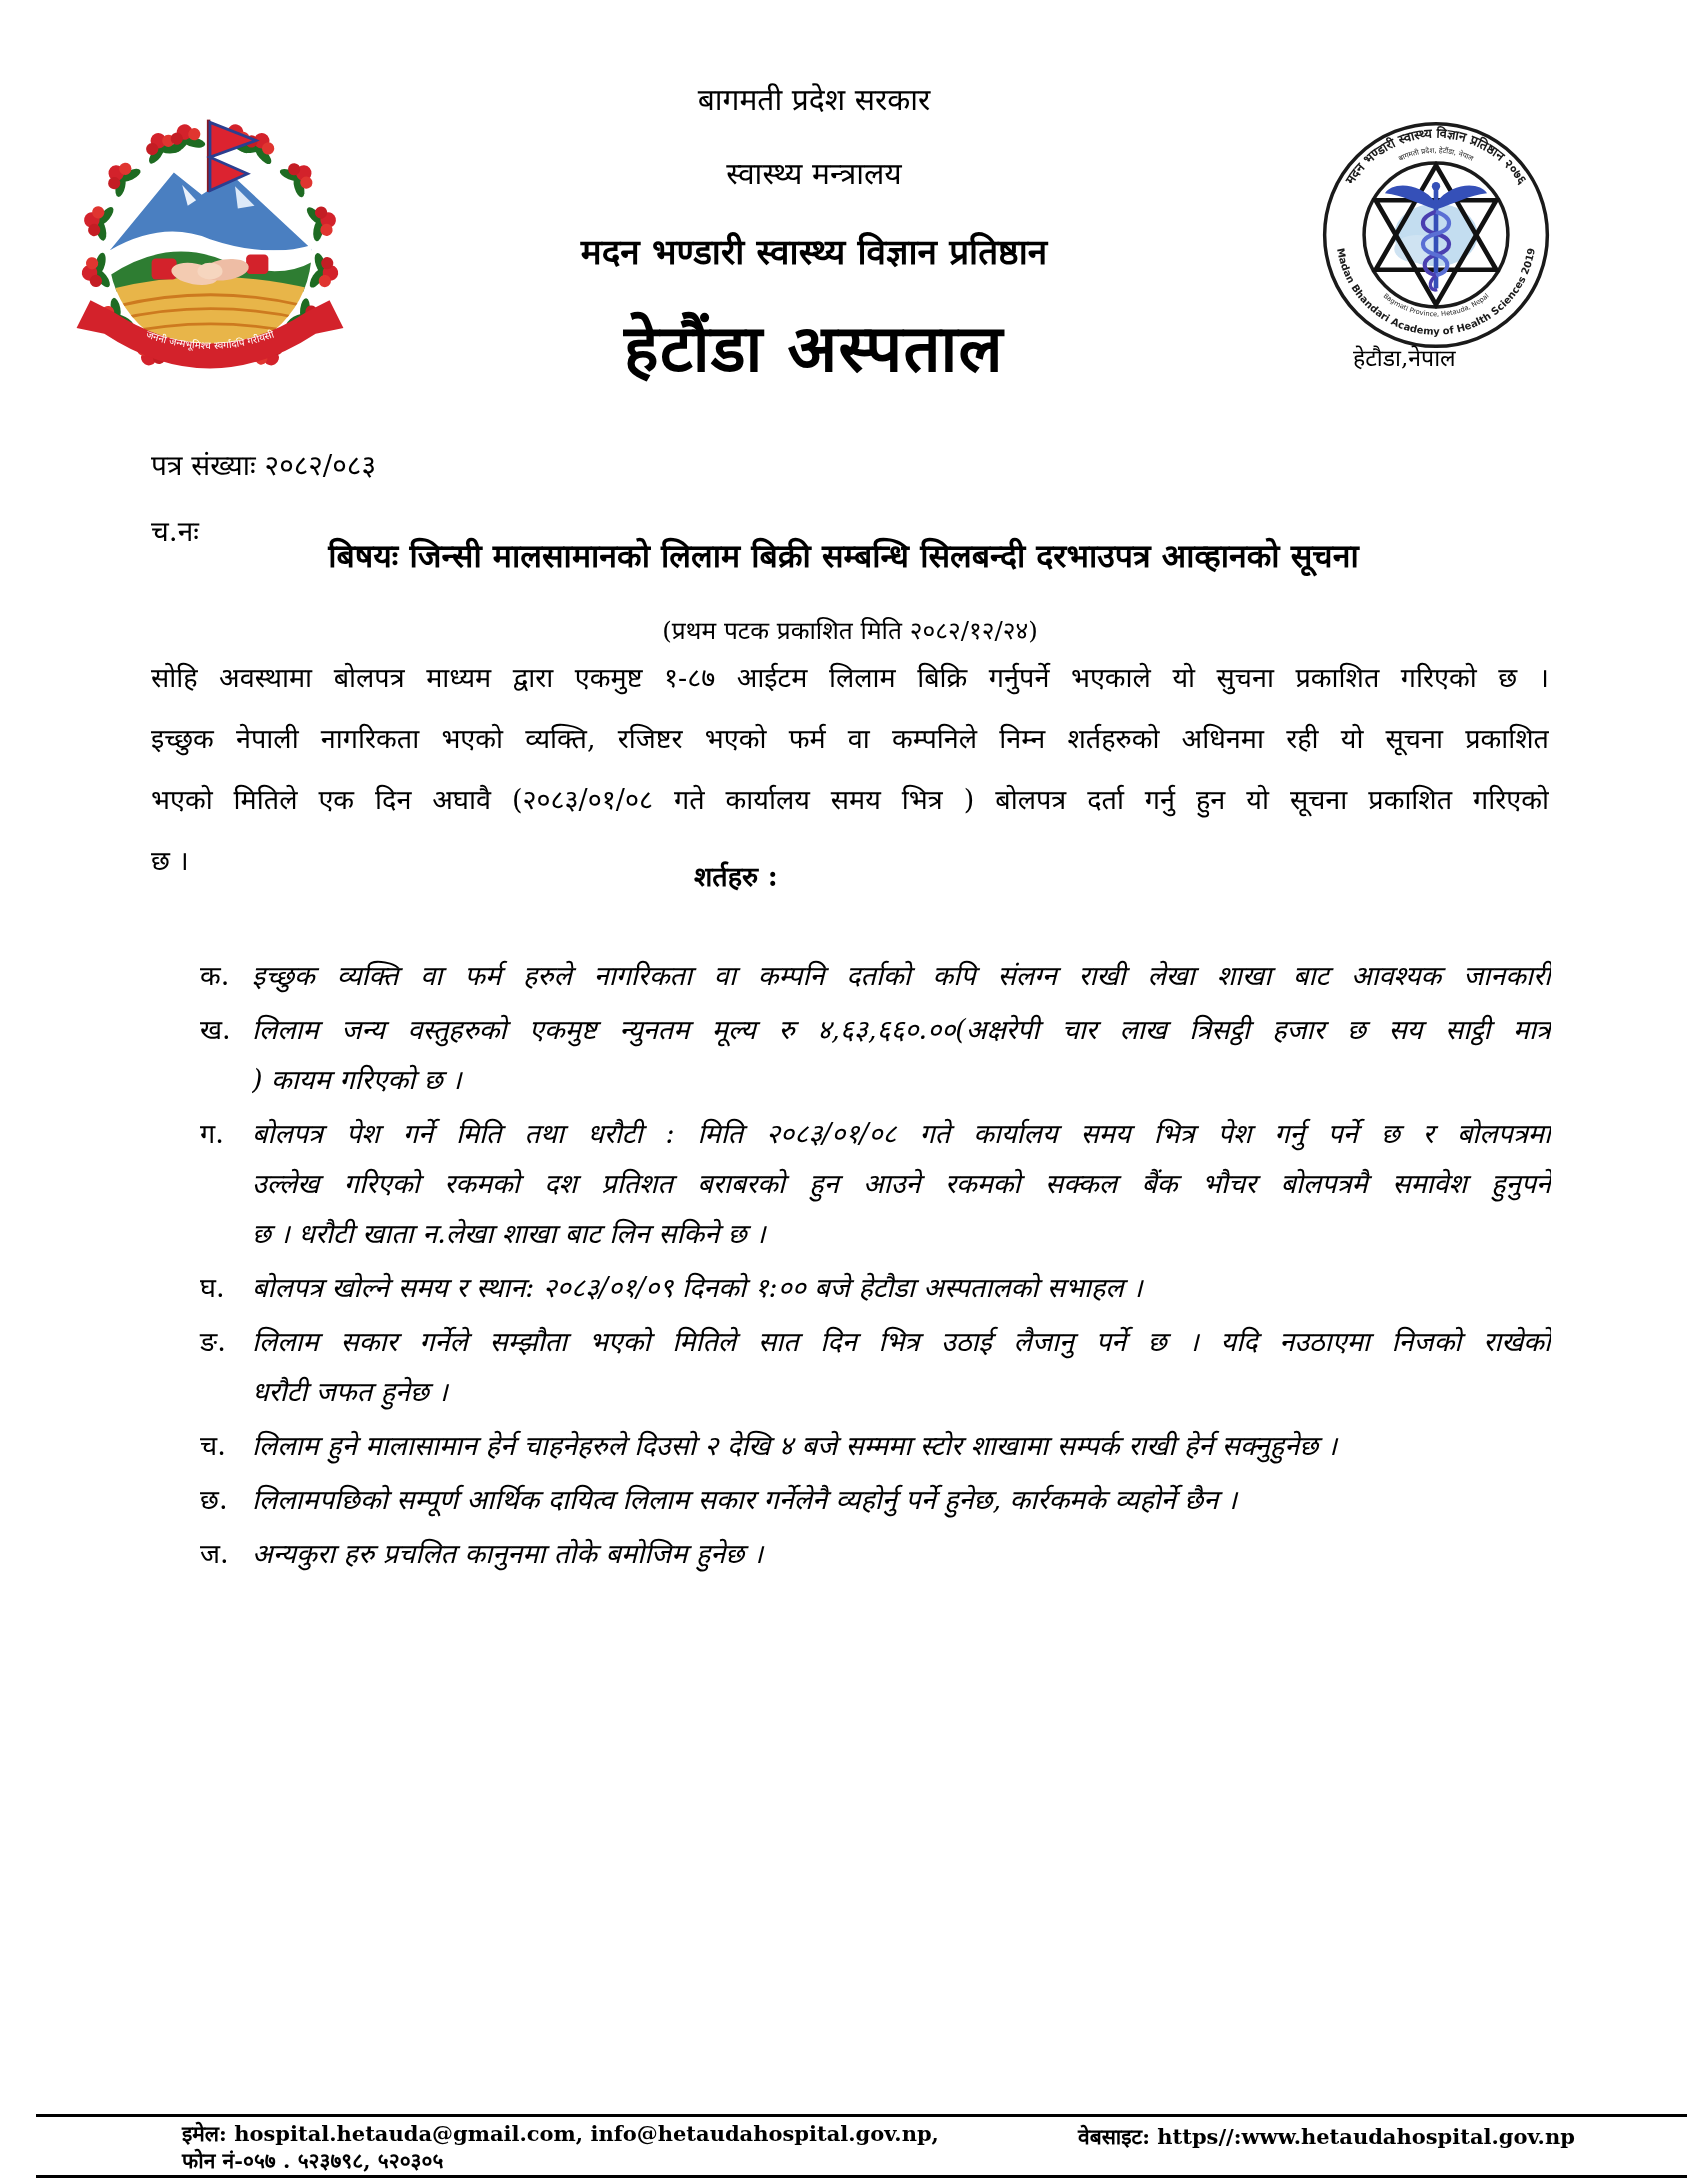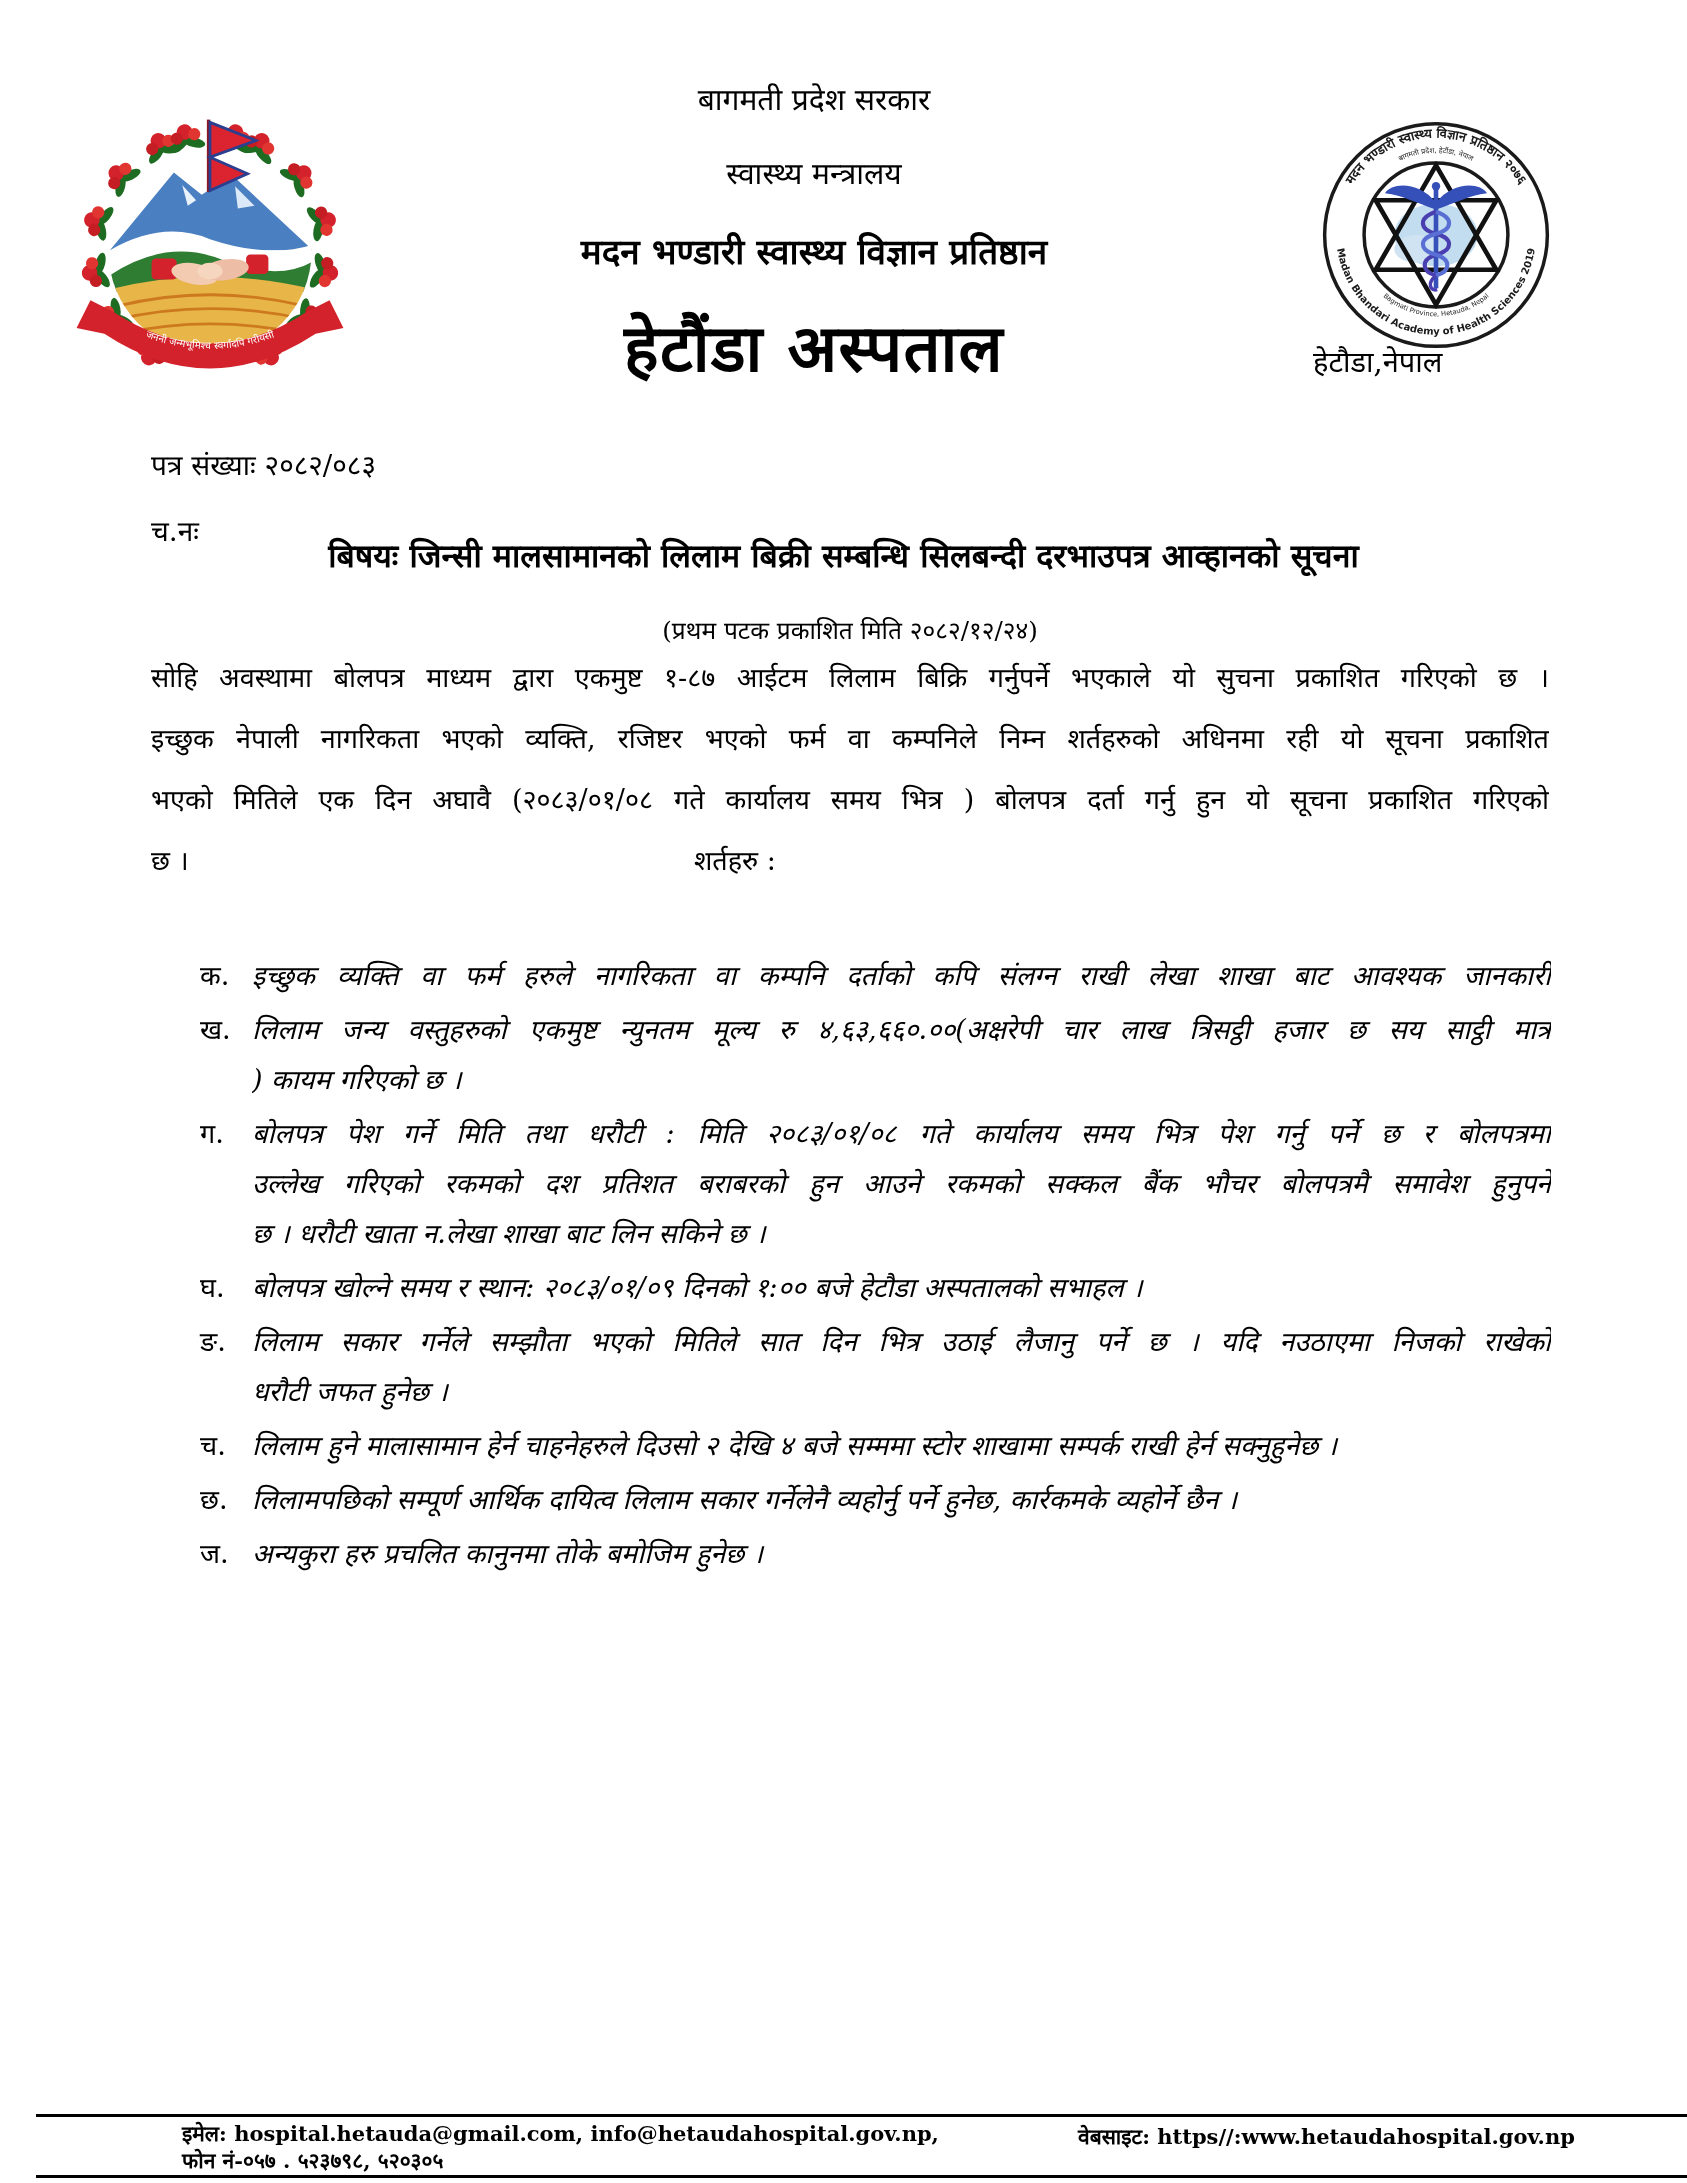--- a/index.html
+++ b/index.html
@@ -3,40 +3,40 @@
 <meta charset="utf-8">
 <style>
   html,body{margin:0;padding:0;background:#e8e8e8;}
   .page{
     position:relative;width:1687px;height:2183px;background:#ffffff;
     font-family:"DejaVu Serif","DejaVu Sans",serif;color:#000;overflow:hidden;
   }
   
   .emblem{position:absolute;left:71px;top:107px;width:278px;height:281px;}
   .seal{position:absolute;left:1320px;top:119px;width:232px;height:232px;}
-  .seal-caption{position:absolute;left:1313px;top:341px;width:265px;font-size:29px;}
+  .seal-caption{position:absolute;left:1353px;top:341px;width:265px;font-size:23px;}
   .header{position:absolute;left:318px;top:78px;width:992px;text-align:center;}
   .h1{font-size:30px;margin-bottom:33px;text-align:center;}
   .h2{font-size:30px;margin-bottom:34px;}
   .h3{font-size:35px;font-weight:bold;margin-bottom:28px;}
   .h4{font-size:65px;font-weight:bold;letter-spacing:1.3px;}
   
   .ref{position:absolute;left:151px;top:425px;font-size:28px;margin-top:20px;}
   .ref .r2{margin-top:28px;}
   
   .subject{position:absolute;top:533px;left:73px;right:73px;text-align:center;
            font-weight:bold;font-size:32px;}
   .published{position:absolute;top:613px;left:0;right:0;text-align:center;font-size:24.5px;padding-left:13px;}
   
   .intro{position:absolute;top:647px;left:151px;right:138px;font-size:27px;}
   .il{line-height:61px;height:61px;overflow:hidden;}
   .just{text-align:justify;text-align-last:justify;}
   .indent{text-indent:70px;}
   .last-row{position:relative;line-height:61px;height:61px;}
-  .terms-head{position:absolute;left:543px;top:0;font-weight:normal;}
+  .terms-head{position:absolute;left:543px;top:16px;font-weight:bold;}
   
   .terms{position:absolute;top:951px;left:200px;right:136px;font-size:27px;}
   .term{display:flex;margin-bottom:4px;}
   .tl{flex:none;width:52px;line-height:50px;}
   .tt{flex:1;min-width:0;}
   .tt .line{line-height:50px;height:50px;overflow:hidden;font-style:italic;}
   
   .footer{position:absolute;left:36px;right:0;top:2114px;height:58px;
           border-top:3.3px solid #000;border-bottom:3.3px solid #000;
           font-weight:bold;font-size:21px;font-family:"DejaVu Serif","DejaVu Sans",serif;}

